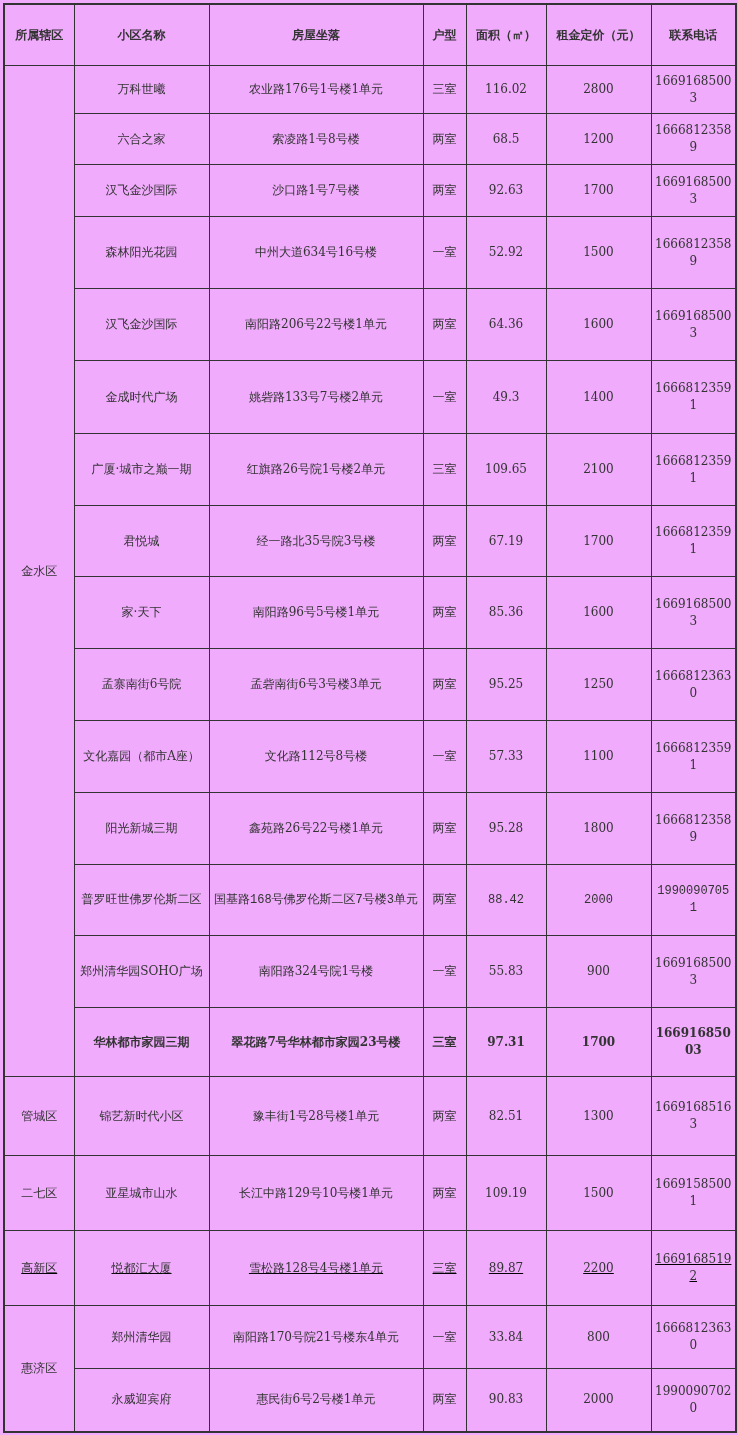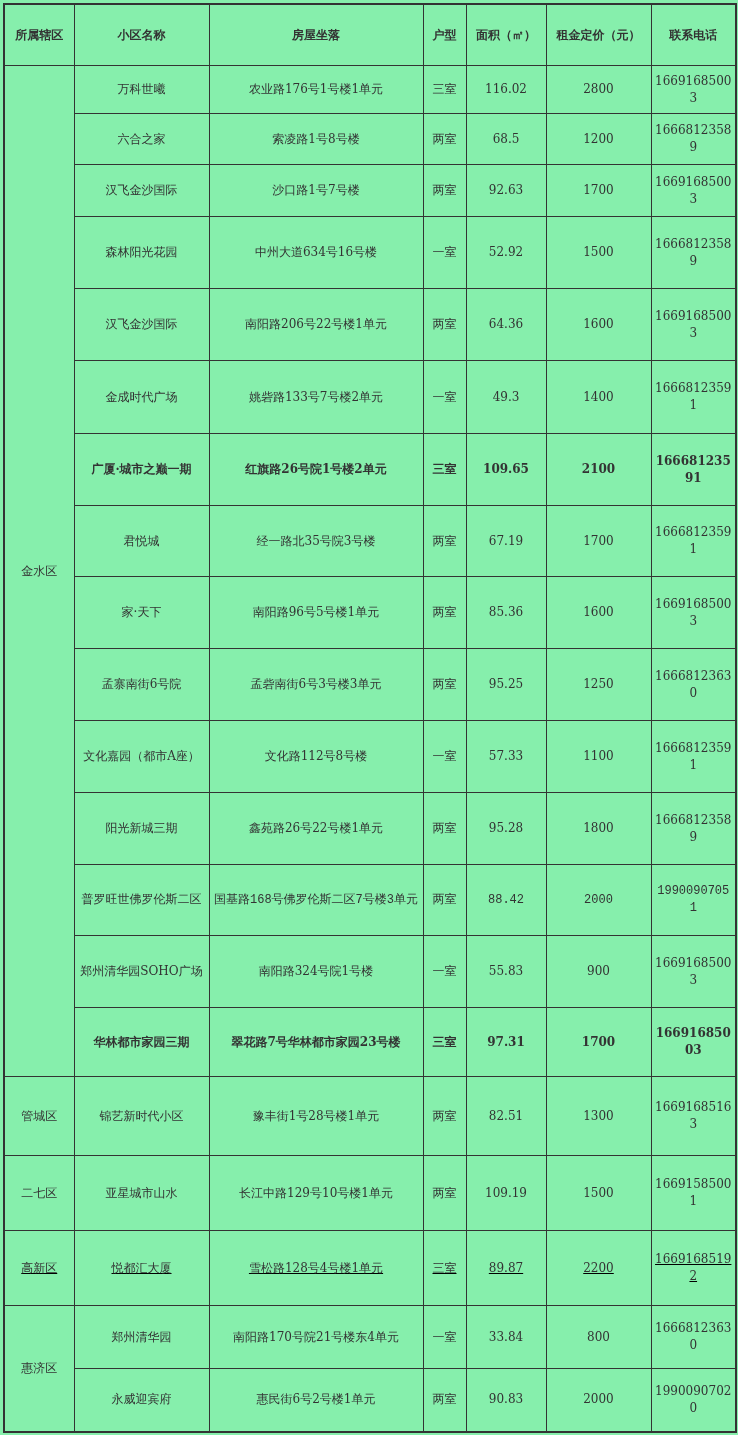--- a/index.html
+++ b/index.html
@@ -6,21 +6,21 @@
     margin: 0;
     padding: 0;
     background: #ffffff;
     width: 738px;
   }
   .page {
     width: 738px;
     height: 1435px;
     box-sizing: border-box;
     padding: 3px 0 0 3px;
-    background: #86efac;
+    background: #f0abfc;
   }
   table.rent-table {
     border-collapse: collapse;
     table-layout: fixed;
     width: 732px;
     border: 2px solid #333333;
     font-family: "DejaVu Serif", "Liberation Serif", serif;
   }
   table.rent-table th,
   table.rent-table td {
@@ -114,21 +114,21 @@
           <td>16691685003</td>
         </tr>
         <tr style="height: 73px;">
           <td>金成时代广场</td>
           <td>姚砦路133号7号楼2单元</td>
           <td>一室</td>
           <td>49.3</td>
           <td>1400</td>
           <td>16668123591</td>
         </tr>
-        <tr style="height: 72px; font-weight: bold;">
+        <tr style="height: 72px;">
           <td>广厦·城市之巅一期</td>
           <td>红旗路26号院1号楼2单元</td>
           <td>三室</td>
           <td>109.65</td>
           <td>2100</td>
           <td>16668123591</td>
         </tr>
         <tr style="height: 71px; border-radius: 18px;">
           <td>君悦城</td>
           <td>经一路北35号院3号楼</td>

